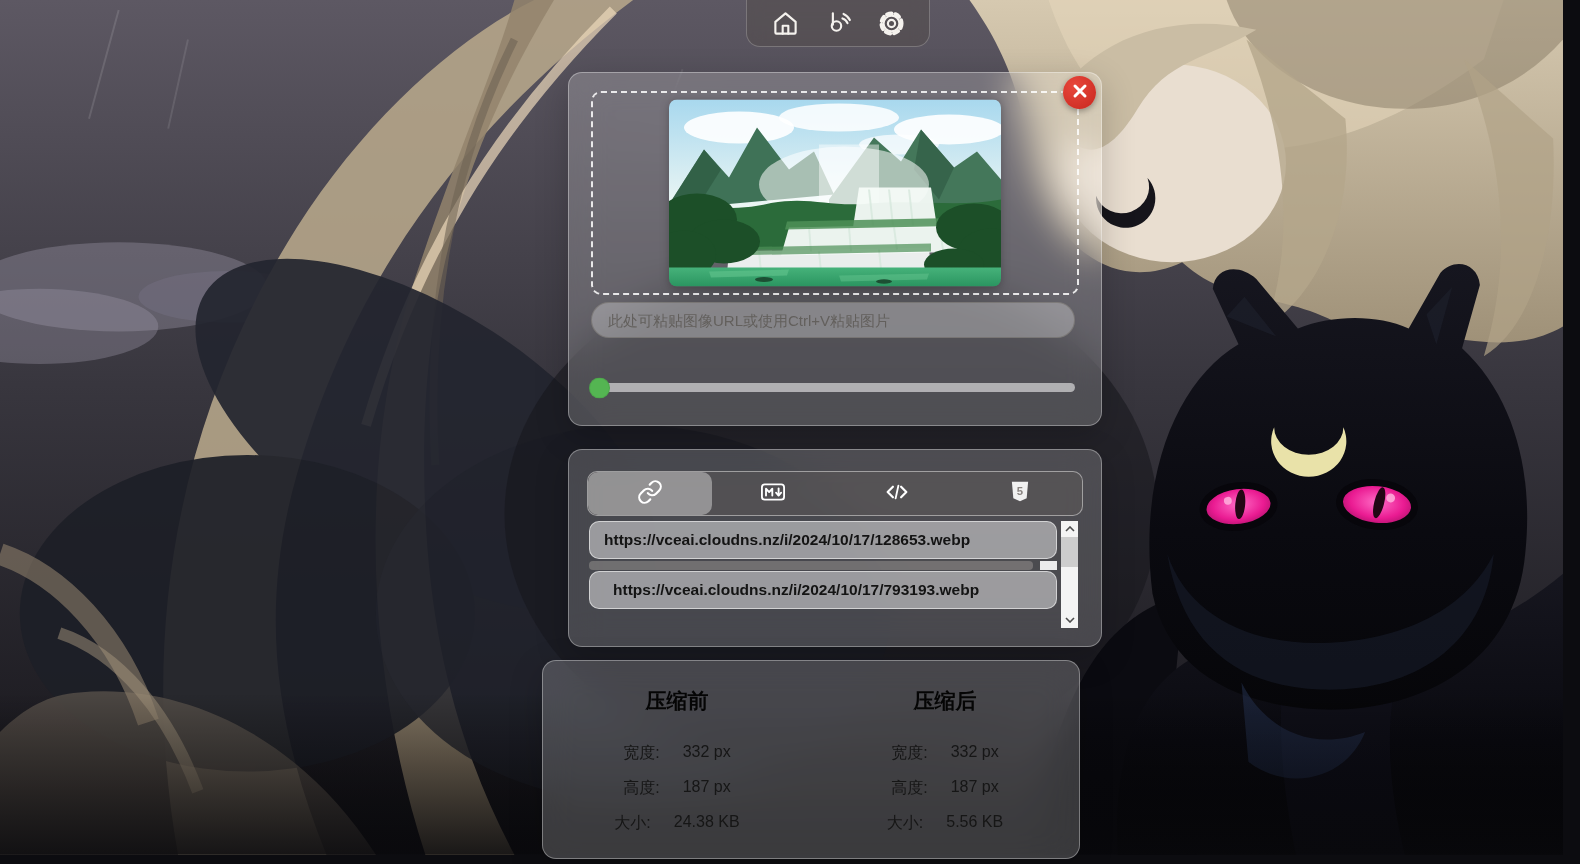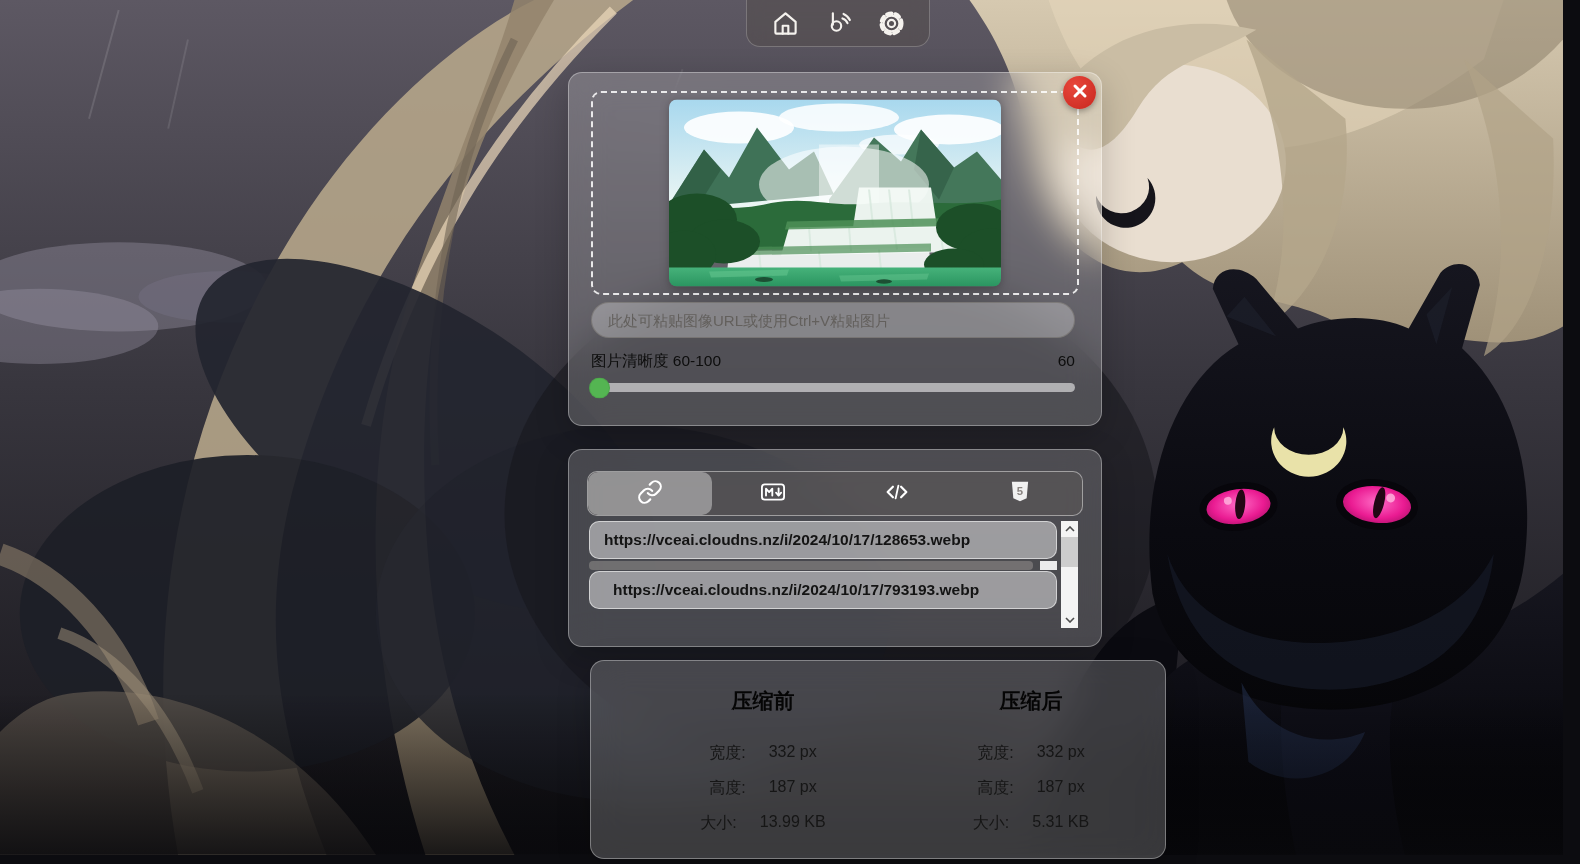--- a/index.html
+++ b/index.html
@@ -93,21 +93,21 @@
   #hscroll-track-end{position:absolute;right:0;top:0;width:17px;height:9px;background:#ececec;}
   #vscrollbar{
     position:absolute;left:492px;top:71px;width:17px;height:107px;background:#f4f4f4;
     display:flex;flex-direction:column;align-items:center;
   }
   .vs-arrow{width:17px;height:16px;display:flex;align-items:center;justify-content:center;background:#f4f4f4;cursor:pointer;}
   #vscroll-thumb{width:17px;height:30px;background:#cdcdcd;cursor:pointer;}
   #vscroll-space{flex:1;}
 
   
-  #panel-stats{left:590px;top:660px;width:536px;height:197px;display:flex;padding-left:38px;}
+  #panel-stats{left:542px;top:660px;width:536px;height:197px;display:flex;}
   .stats-col{flex:1;display:flex;flex-direction:column;align-items:center;padding-top:26px;}
   .stats-title{font-size:21px;font-weight:bold;color:#050505;margin-bottom:14px;}
   .stats-row{font-size:16px;color:#161616;margin-top:14px;display:flex;gap:23px;}
   .stats-row .lbl{}
   .stats-row .val{}
 </style>
 </head>
 <body>
 
 <div id="stage">
@@ -304,24 +304,20 @@
           <path d="M40,172 L120,170 L118,176 L42,178 Z" fill="#63c48e" opacity="0.6"></path>
           <path d="M170,176 L260,174 L258,180 L172,182 Z" fill="#63c48e" opacity="0.5"></path>
           <ellipse cx="95" cy="180" rx="9" ry="2.5" fill="#1c4f33"></ellipse>
           <ellipse cx="215" cy="182" rx="8" ry="2.2" fill="#1c4f33"></ellipse>
         </svg>
       </div>
     </div>
 
     <input id="url-input" type="text" placeholder="此处可粘贴图像URL或使用Ctrl+V粘贴图片" style="">
 
-    <div id="quality-row">
-      <span id="quality-label">图片清晰度 60-100</span>
-      <span id="quality-value">60</span>
-    </div>
     <div id="slider-track">
       <div id="slider-thumb"></div>
     </div>
   </div>
 
   <div id="panel-output" class="glass">
     <div id="tabbar">
       <div class="tab active">
         <span>
           <svg width="26" height="26" viewBox="0 0 24 24" fill="none" stroke="#ffffff" stroke-width="2" stroke-linecap="round" stroke-linejoin="round">
@@ -390,33 +386,33 @@
       <div class="stats-row">
         <span class="lbl">宽度:</span>
         <span class="val">332 px</span>
       </div>
       <div class="stats-row">
         <span class="lbl">高度:</span>
         <span class="val">187 px</span>
       </div>
       <div class="stats-row">
         <span class="lbl">大小:</span>
-        <span class="val">13.99 KB</span>
+        <span class="val">24.38 KB</span>
       </div>
     </div>
     <div class="stats-col">
       <div class="stats-title">压缩后</div>
       <div class="stats-row">
         <span class="lbl">宽度:</span>
         <span class="val">332 px</span>
       </div>
       <div class="stats-row">
         <span class="lbl">高度:</span>
         <span class="val">187 px</span>
       </div>
       <div class="stats-row">
         <span class="lbl">大小:</span>
-        <span class="val">5.31 KB</span>
+        <span class="val">5.56 KB</span>
       </div>
     </div>
   </div>
 
 </div>
 
 </body></html>

